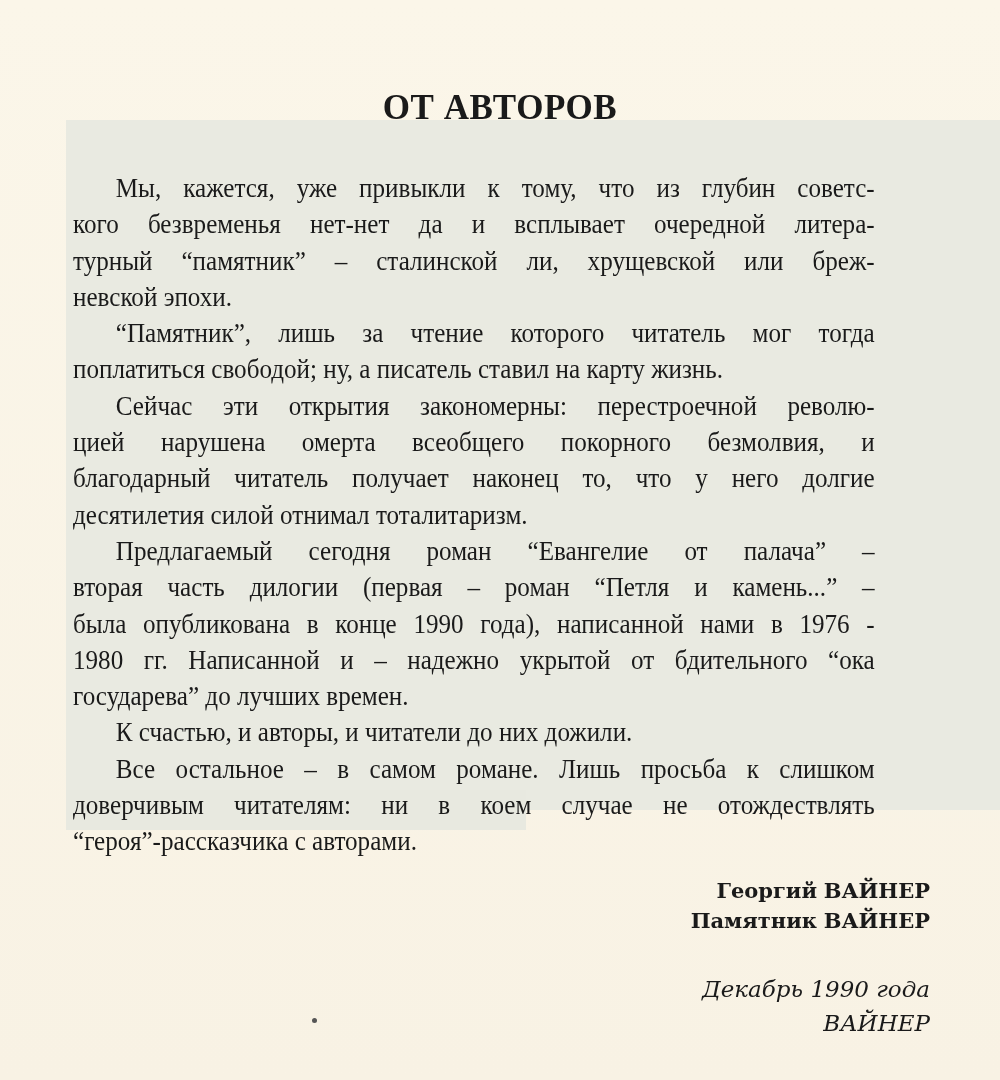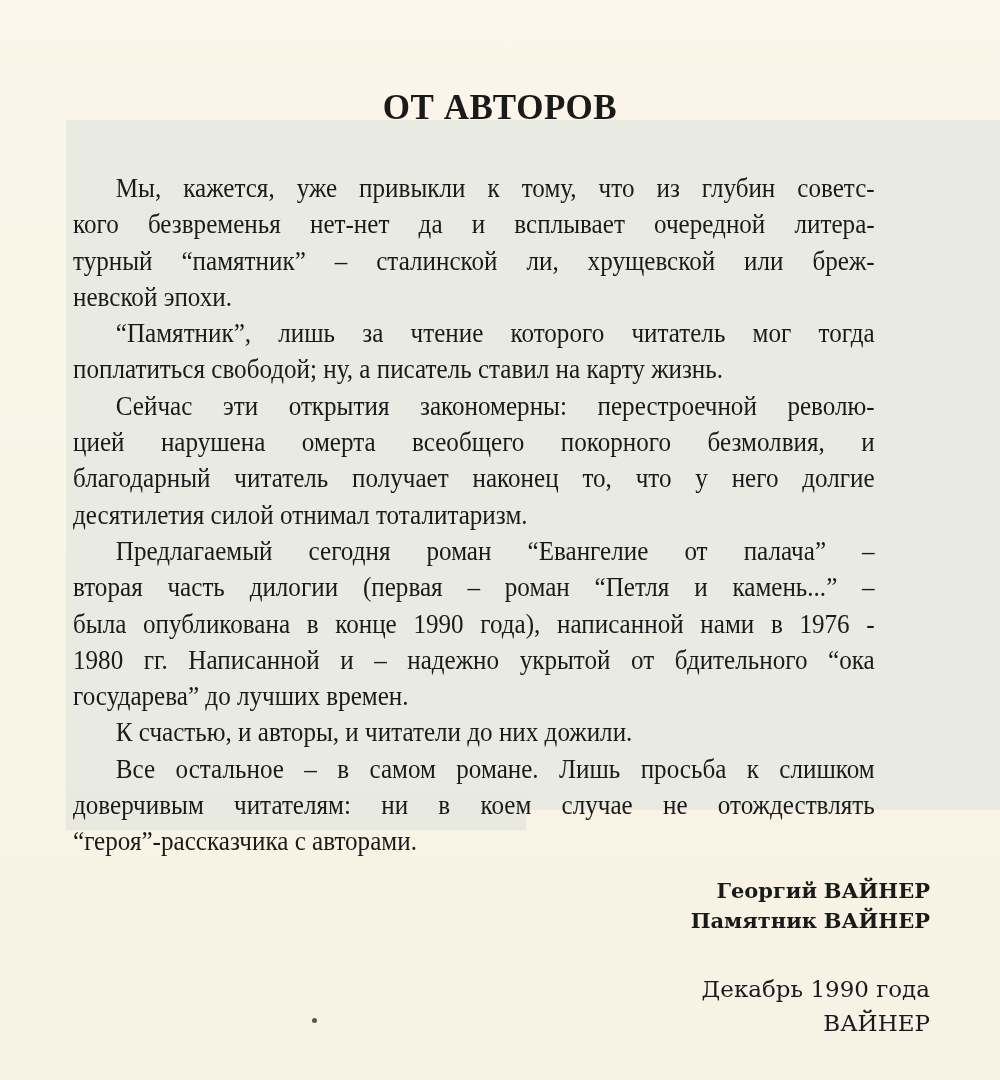--- a/index.html
+++ b/index.html
@@ -39,21 +39,21 @@
   .body-text .line.ind { padding-left: 46px; }
   .signature {
     position: absolute; right: 70px; top: 876px; text-align: right;
     font-family: "DejaVu Serif", serif; font-size: 21px; line-height: 30px;
   }
   .sig-name { display: block; }
   .sig-name .last { font-weight: bold; }
   .sig-name .first { font-weight: bold; }
   .dateplace {
     position: absolute; right: 70px; top: 972px; text-align: right;
-    font-family: "DejaVu Serif", serif; font-size: 23px; line-height: 34px;
+    font-family: "DejaVu Serif", serif; font-style: italic; font-size: 23px; line-height: 34px;
   }
   .speck { position: absolute; left: 312px; top: 1018px; width: 5px; height: 5px; border-radius: 50%; background: #555; }
 </style>
 </head>
 <body>
 
 <div class="page-bg"></div>
 <div class="gray-band"></div>
 <div class="gray-band-tail"></div>
 

